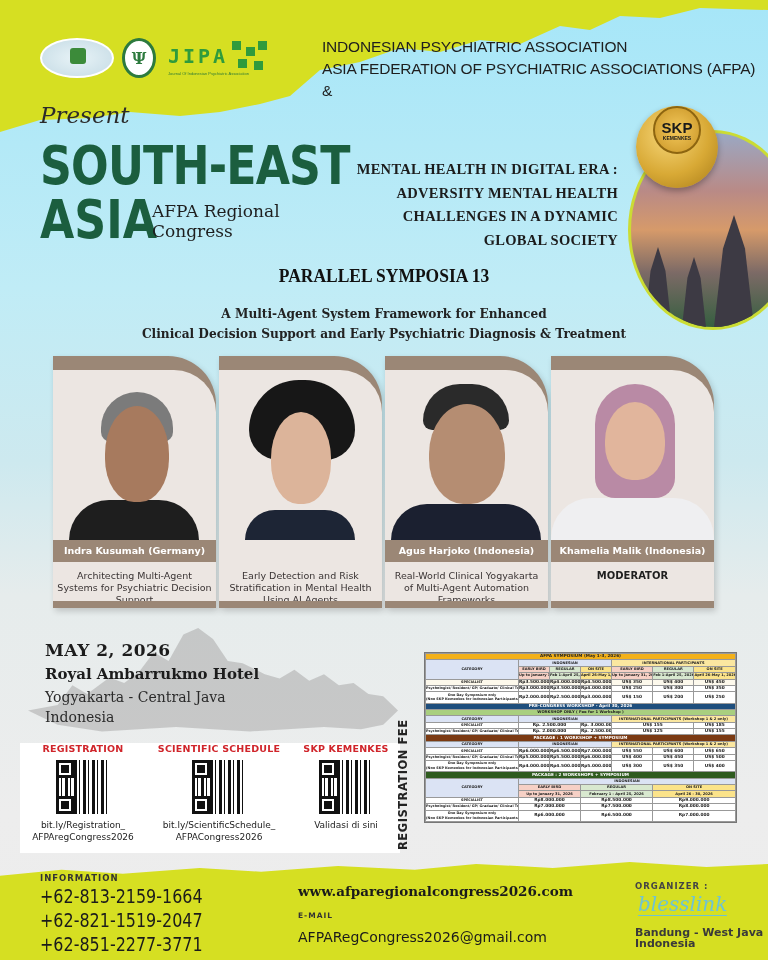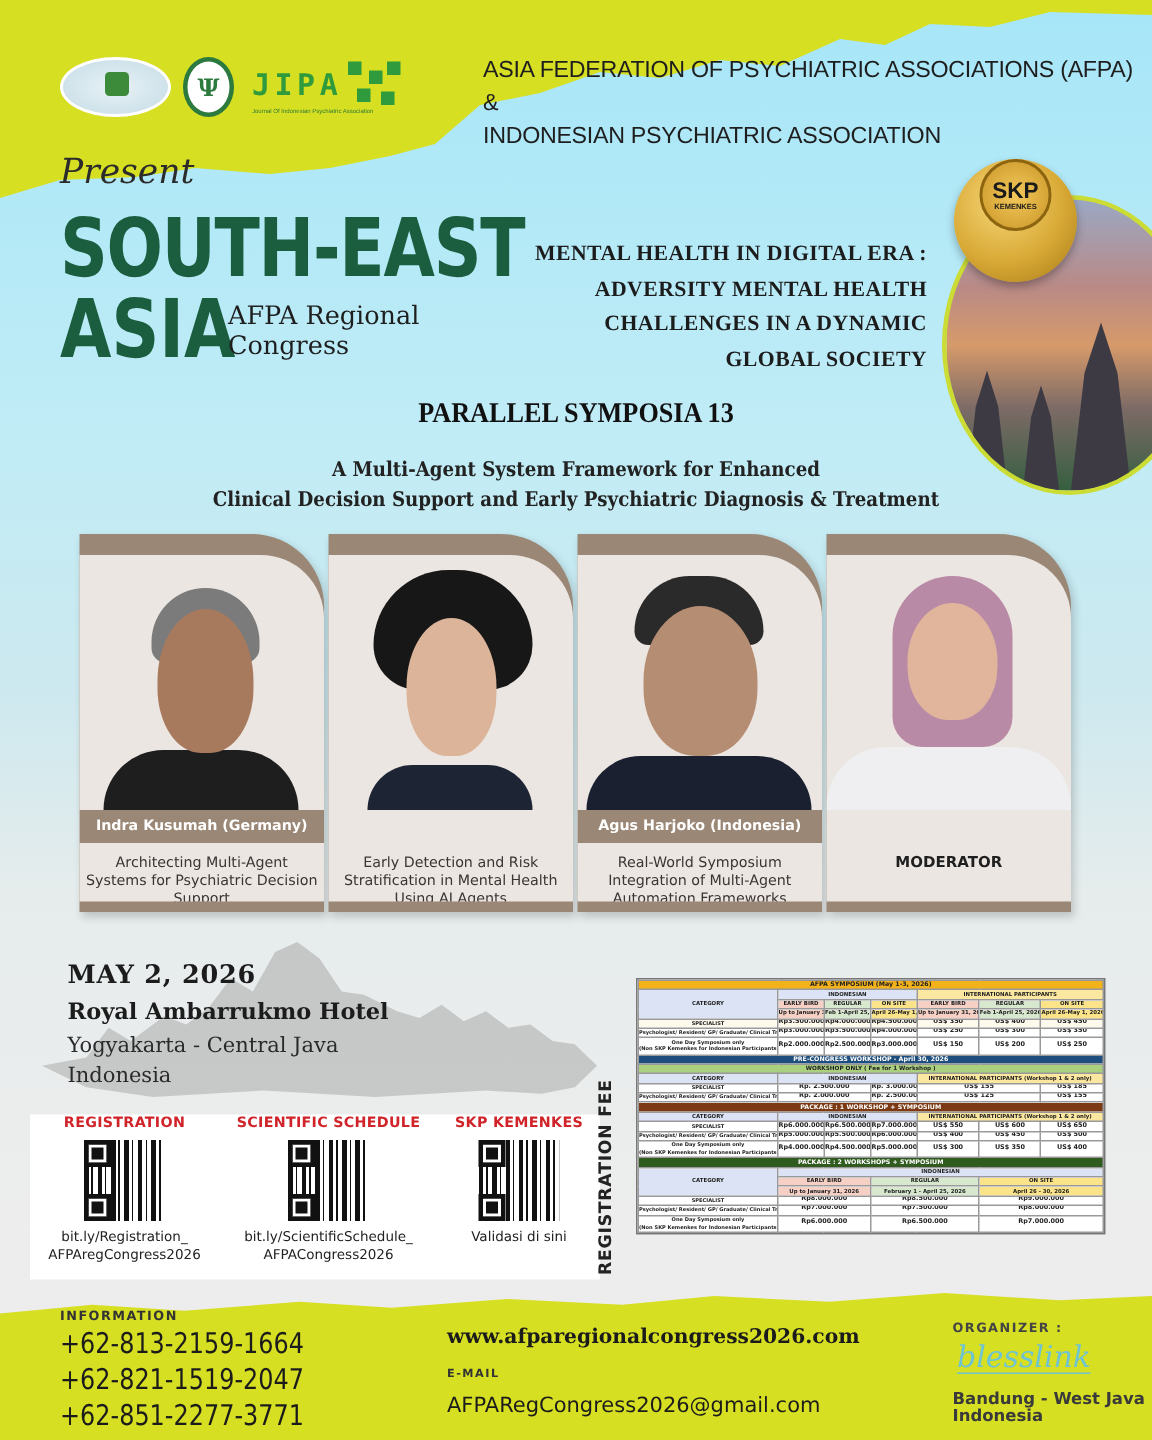--- a/index.html
+++ b/index.html
@@ -126,22 +126,22 @@
     <div class="logo-jipa">
       <div class="jt">
           <span>JIPA</span>
           <span class="blocks"></span>
         </div>
       <div class="js">Journal Of Indonesian Psychiatric Association</div>
     </div>
   </div>
 
   <div class="org-title">
+    <div>INDONESIAN PSYCHIATRIC ASSOCIATION</div>
     <div>ASIA FEDERATION OF PSYCHIATRIC ASSOCIATIONS (AFPA) &amp;</div>
-    <div>INDONESIAN PSYCHIATRIC ASSOCIATION</div>
   </div>
 
   <div class="present">Present</div>
   <div class="sea-title">SOUTH-EAST</div>
   <div class="sea-asia">ASIA</div>
   <div class="afpa-reg">
     <div>AFPA Regional</div>
     <div>Congress</div>
   </div>
 
@@ -193,30 +193,31 @@
       </div>
     </div>
     <div class="card">
       <div class="card-inner">
         <div class="photo">
           <div class="body-shape" style="left:6px;width:150px;height:36px;background:#1b2030;"></div>
           <div class="hair" style="left:38px;top:14px;width:86px;height:46px;border-radius:40px 40px 10px 10px;background:#2a2a2a;"></div>
           <div class="face" style="left:44px;top:34px;width:76px;height:100px;background:#b58d72;"></div>
         </div>
         <div class="name-bar">Agus Harjoko (Indonesia)</div>
-        <div class="topic">Real-World Symposium Integration of Multi-Agent Automation Frameworks</div>
+        <div class="topic">Real-World Clinical Yogyakarta of Multi-Agent Automation Frameworks</div>
       </div>
     </div>
     <div class="card">
       <div class="card-inner">
         <div class="photo">
           <div class="body-shape" style="left:0;width:163px;height:42px;background:#efeff1;"></div>
           <div class="hair" style="left:44px;top:14px;width:80px;height:114px;border-radius:40px 40px 20px 20px;background:#b98aa5;"></div>
           <div class="face" style="left:54px;top:32px;width:60px;height:78px;background:#e1b59c;"></div>
         </div>
+        <div class="name-bar">Khamelia Malik (Indonesia)</div>
         <div class="topic mod">MODERATOR</div>
       </div>
     </div>
   </div>
 
   <div class="temple-silhouette"></div>
   <div class="event-date">MAY 2, 2026</div>
   <div class="event-venue">Royal Ambarrukmo Hotel</div>
   <div class="event-city">
     <div>Yogyakarta - Central Java</div>

